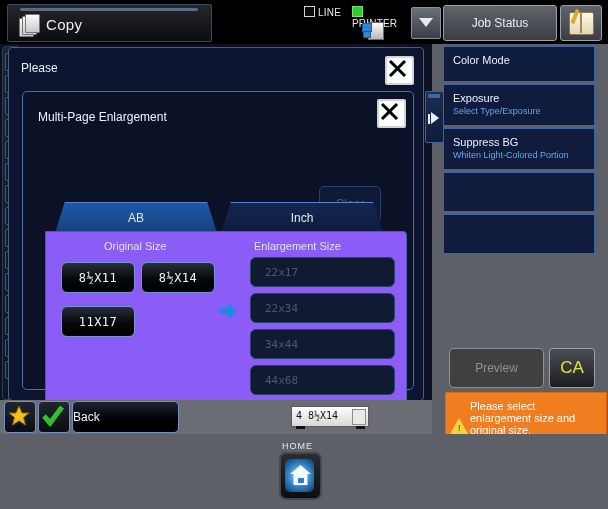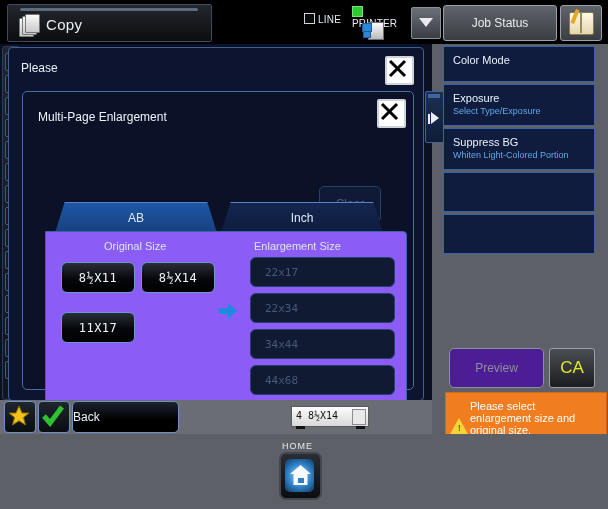--- a/index.html
+++ b/index.html
@@ -12,21 +12,21 @@
       background:linear-gradient(#23262c,#0c0d10);border:1px solid #3a4a63;border-radius:2px;}
   .hdr-title-top{position:absolute;left:12px;top:3px;width:178px;height:3px;background:#5d6b80;border-radius:2px;}
   .copy-icon{position:absolute;left:11px;top:9px;width:19px;height:22px;}
   .copy-icon .sheet{position:absolute;width:13px;height:17px;background:linear-gradient(#fafafa,#c9c9c9);border:1px solid #777;border-radius:1px;}
   .copy-icon .s1{left:0;top:4px;}
   .copy-icon .s2{left:3px;top:2px;}
   .copy-icon .s3{left:6px;top:0px;}
   .hdr-title-txt{position:absolute;left:38px;top:11px;font-size:15px;color:#e9eef5;letter-spacing:.3px;}
 
   .status-group{position:absolute;left:300px;top:2px;width:110px;height:40px;}
-  .st-line{position:absolute;left:4px;top:11px;font-size:10px;color:#e6e9ee;letter-spacing:.2px;}
+  .st-line{position:absolute;left:4px;top:4px;font-size:10px;color:#e6e9ee;letter-spacing:.2px;}
   .st-line .sq{display:inline-block;width:9px;height:9px;border:1px solid #cfd4dc;background:#0a0a0a;vertical-align:-1px;margin-right:3px;}
   .st-printer{position:absolute;left:52px;top:4px;font-size:10px;color:#e6e9ee;letter-spacing:.2px;}
   .st-printer .sq{display:inline-block;width:9px;height:9px;border:1px solid #7adf7a;background:#2ecc2e;vertical-align:-1px;margin-right:3px;}
   .printer-glyph{position:absolute;left:62px;top:17px;width:22px;height:20px;}
   .printer-glyph .pbody{position:absolute;left:6px;top:3px;width:14px;height:16px;background:linear-gradient(#fbfbfb,#b9b9b9);border:1px solid #6d6d6d;}
   .printer-glyph .pblue{position:absolute;left:0px;top:4px;width:8px;height:7px;background:#2f86d6;border:1px solid #1a5f9e;}
   .printer-glyph .pblue2{position:absolute;left:1px;top:12px;width:6px;height:5px;background:#2f86d6;border:1px solid #1a5f9e;}
 
   .dropdown-btn{position:absolute;left:411px;top:7px;width:28px;height:30px;
       background:linear-gradient(#6b6f77,#3a3d44);border:1px solid #8b9099;border-radius:2px;}
@@ -84,21 +84,21 @@
   .col-head{position:absolute;top:8px;font-size:11px;color:#dce6f4;}
   .ch-left{left:58px;}
   .ch-right{left:208px;}
 
   .size-btn{position:absolute;height:29px;border:1px solid #6f95d4;border-radius:6px;
       background:linear-gradient(#2a2f38,#05070b 55%,#000 100%);
       color:#f2f6fb;font-size:12px;display:flex;align-items:center;justify-content:center;
       font-family:"DejaVu Sans Mono",monospace;letter-spacing:.5px;}
   .sb1{left:15px;top:30px;width:72px;}
   .sb2{left:95px;top:30px;width:72px;}
-  .sb3{left:15px;top:80px;width:72px;}
+  .sb3{left:15px;top:74px;width:72px;}
 
   .arrow-mid{position:absolute;left:172px;top:70px;width:20px;height:18px;}
 
   .enl-btn{position:absolute;left:204px;height:30px;width:145px;border:1px solid #27406d;
       border-radius:6px;background:#111a33;color:#4a5876;font-size:11px;
       display:flex;align-items:center;padding-left:14px;box-sizing:border-box;
       font-family:"DejaVu Sans Mono",monospace;}
   .eb1{top:25px;} .eb2{top:61px;} .eb3{top:97px;} .eb4{top:133px;}
 
   .ppm-row{position:absolute;left:20px;top:323px;width:350px;height:34px;}
@@ -134,21 +134,21 @@
   
   .rightcol{position:absolute;left:443px;top:0;width:165px;height:324px;background:#5d6066;}
   .rp-list{position:absolute;left:0px;top:2px;width:152px;}
   .rp-item{position:relative;width:152px;background:#0f1c3d;border:1px solid #3d63a4;
       box-sizing:border-box;margin-bottom:2px;}
   .rp-item .t1{font-size:11px;color:#eaf1fb;padding:7px 0 0 9px;}
   .rp-item .t2{font-size:9px;color:#5fa8ea;padding:2px 0 5px 9px;}
   .rp-h1{height:36px;} .rp-h2{height:42px;} .rp-blank{height:40px;}
 
   .preview-btn{position:absolute;left:6px;top:304px;width:93px;height:38px;
-      background:#4c1d95;border:1px solid #8c9099;border-radius:5px;
+      background:#404040;border:1px solid #8c9099;border-radius:5px;
       color:#8d9199;font-size:12px;display:flex;align-items:center;justify-content:center;}
   .ca-btn{position:absolute;left:106px;top:304px;width:44px;height:38px;
       background:linear-gradient(#4a4d53,#1b1d21);border:1px solid #9aa0a8;border-radius:3px;
       color:#e4e82a;font-size:17px;display:flex;align-items:center;justify-content:center;}
   .alert{position:absolute;left:2px;top:348px;width:160px;height:52px;background:#f07d20;
       border:1px solid #d06a10;}
   .alert .msg{position:absolute;left:24px;top:7px;width:128px;font-size:11px;color:#fff;line-height:12px;}
   .alert .warn{position:absolute;left:4px;top:25px;width:0;height:0;
       border-left:9px solid transparent;border-right:9px solid transparent;border-bottom:16px solid #f5d33a;}
   .alert .warn i{position:absolute;left:-1px;top:5px;font-style:normal;font-size:9px;color:#3a2a00;}

